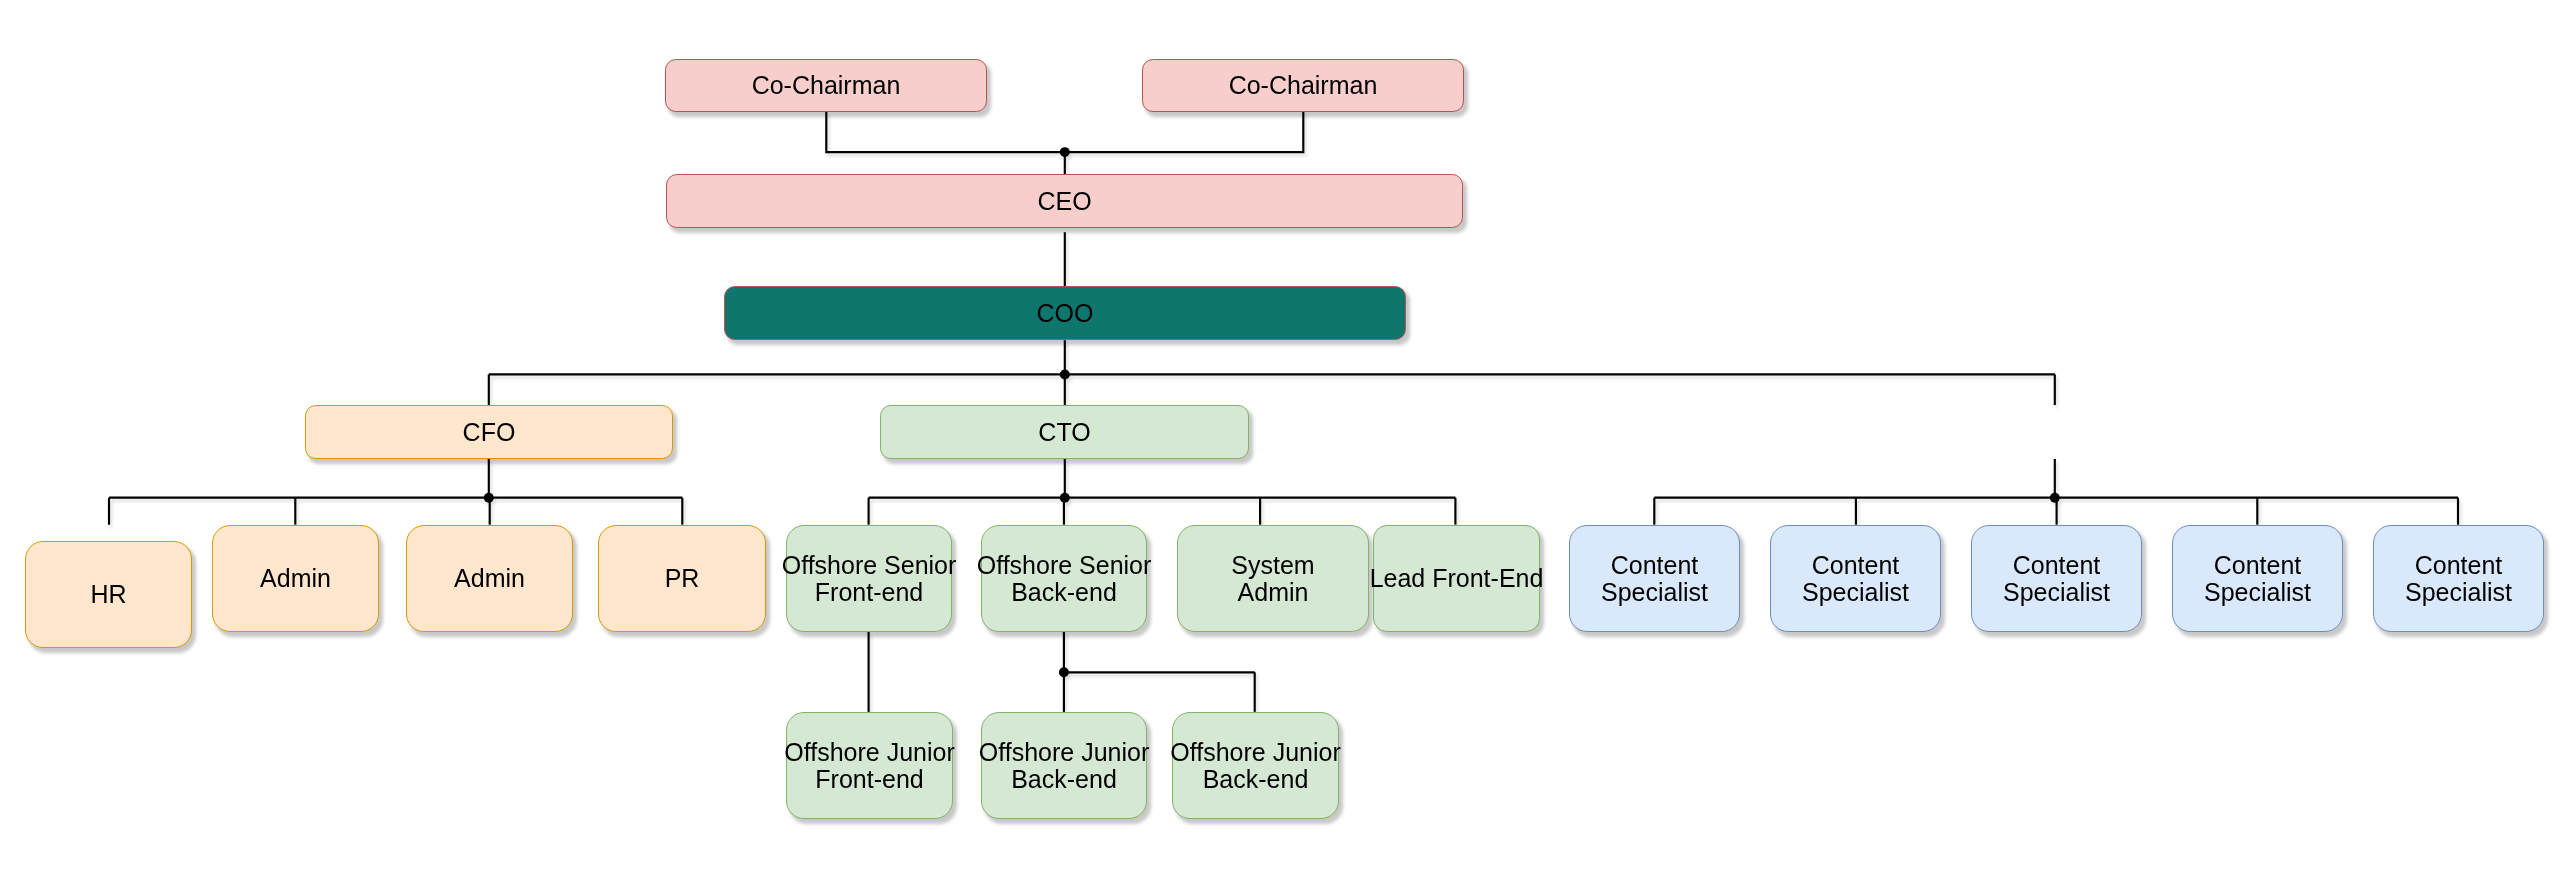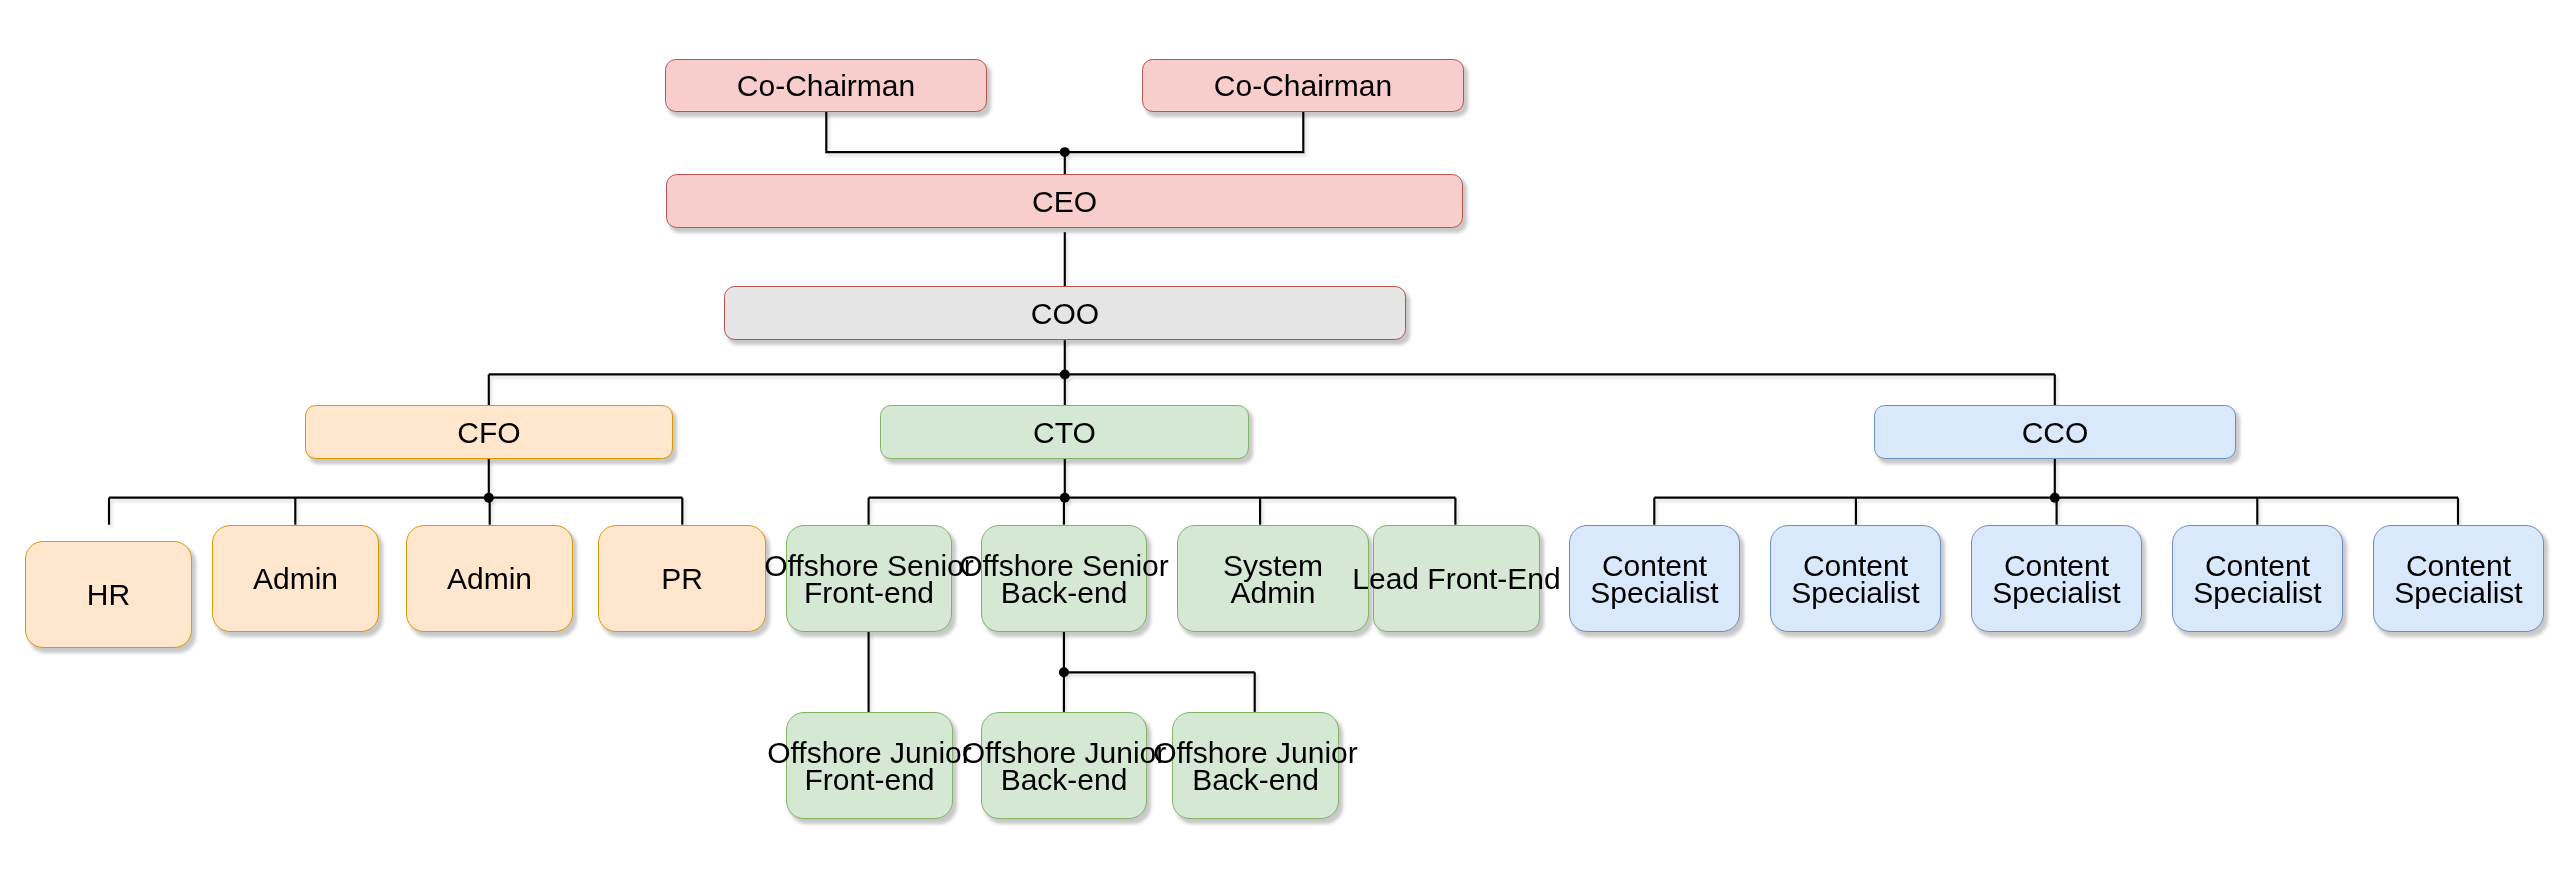--- a/index.html
+++ b/index.html
@@ -28,21 +28,21 @@
     box-sizing: border-box;
     border: 1.8px solid #000;
     display: flex;
     align-items: center;
     justify-content: center;
     text-align: center;
     box-shadow: 3.6px 4.5px 3.6px rgba(0,0,0,0.22);
   }
   .node .label {
     white-space: pre;
-    font-size: 30px;
+    font-size: 25px;
     line-height: 27px;
     color: #000000;
   }
 </style>
 </head>
 <body>
 
 <div class="canvas">
   <svg class="connector-layer" width="2576" height="891" viewBox="0 0 2862 990" xmlns="http://www.w3.org/2000/svg">
       <polyline points="918,124 918,169 1448,169 1448,124" fill="none" stroke="#000000" stroke-width="2.4"></polyline>
@@ -86,31 +86,28 @@
     </svg>
 <div class="node" style="left: 665px; top: 59px; width: 322px; height: 53px; border-radius: 10.8px; background: rgb(248, 206, 204); border-color: rgb(184, 84, 80);">
       <span class="label">Co-Chairman</span>
     </div>
     <div class="node" style="left: 1142px; top: 59px; width: 322px; height: 53px; border-radius: 10.8px; background: rgb(248, 206, 204); border-color: rgb(184, 84, 80);">
       <span class="label">Co-Chairman</span>
     </div>
     <div class="node" style="left: 666px; top: 174px; width: 797px; height: 54px; border-radius: 10.8px; background: rgb(248, 206, 204); border-color: rgb(184, 84, 80);">
       <span class="label">CEO</span>
     </div>
-    <div class="node" style="left: 724px; top: 286px; width: 682px; height: 54px; border-radius: 10.8px; background: #e5e5e5; border-color: rgb(184, 84, 80);">
+    <div class="node" style="left: 724px; top: 286px; width: 682px; height: 54px; border-radius: 10.8px; background: #0f766e; border-color: rgb(184, 84, 80);">
       <span class="label">COO</span>
     </div>
     <div class="node" style="left: 880px; top: 405px; width: 369px; height: 54px; border-radius: 10.8px; background: rgb(213, 232, 212); border-color: rgb(130, 179, 102);">
       <span class="label">CTO</span>
     </div>
     <div class="node" style="left: 305px; top: 405px; width: 368px; height: 54px; border-radius: 10.8px; background: rgb(255, 230, 204); border-color: rgb(215, 155, 0);">
       <span class="label">CFO</span>
-    </div>
-    <div class="node" style="left: 1874px; top: 405px; width: 362px; height: 54px; border-radius: 10.8px; background: rgb(218, 232, 252); border-color: rgb(108, 142, 191);">
-      <span class="label">CCO</span>
     </div>
     <div class="node" style="left: 25px; top: 541px; width: 167px; height: 107px; border-radius: 18px; background: rgb(255, 230, 204); border-color: rgb(215, 155, 0);">
       <span class="label">HR</span>
     </div>
     <div class="node" style="left: 212px; top: 525px; width: 167px; height: 107px; border-radius: 18px; background: rgb(255, 230, 204); border-color: rgb(215, 155, 0);">
       <span class="label">Admin</span>
     </div>
     <div class="node" style="left: 406px; top: 525px; width: 167px; height: 107px; border-radius: 18px; background: rgb(255, 230, 204); border-color: rgb(215, 155, 0);">
       <span class="label">Admin</span>
     </div>

